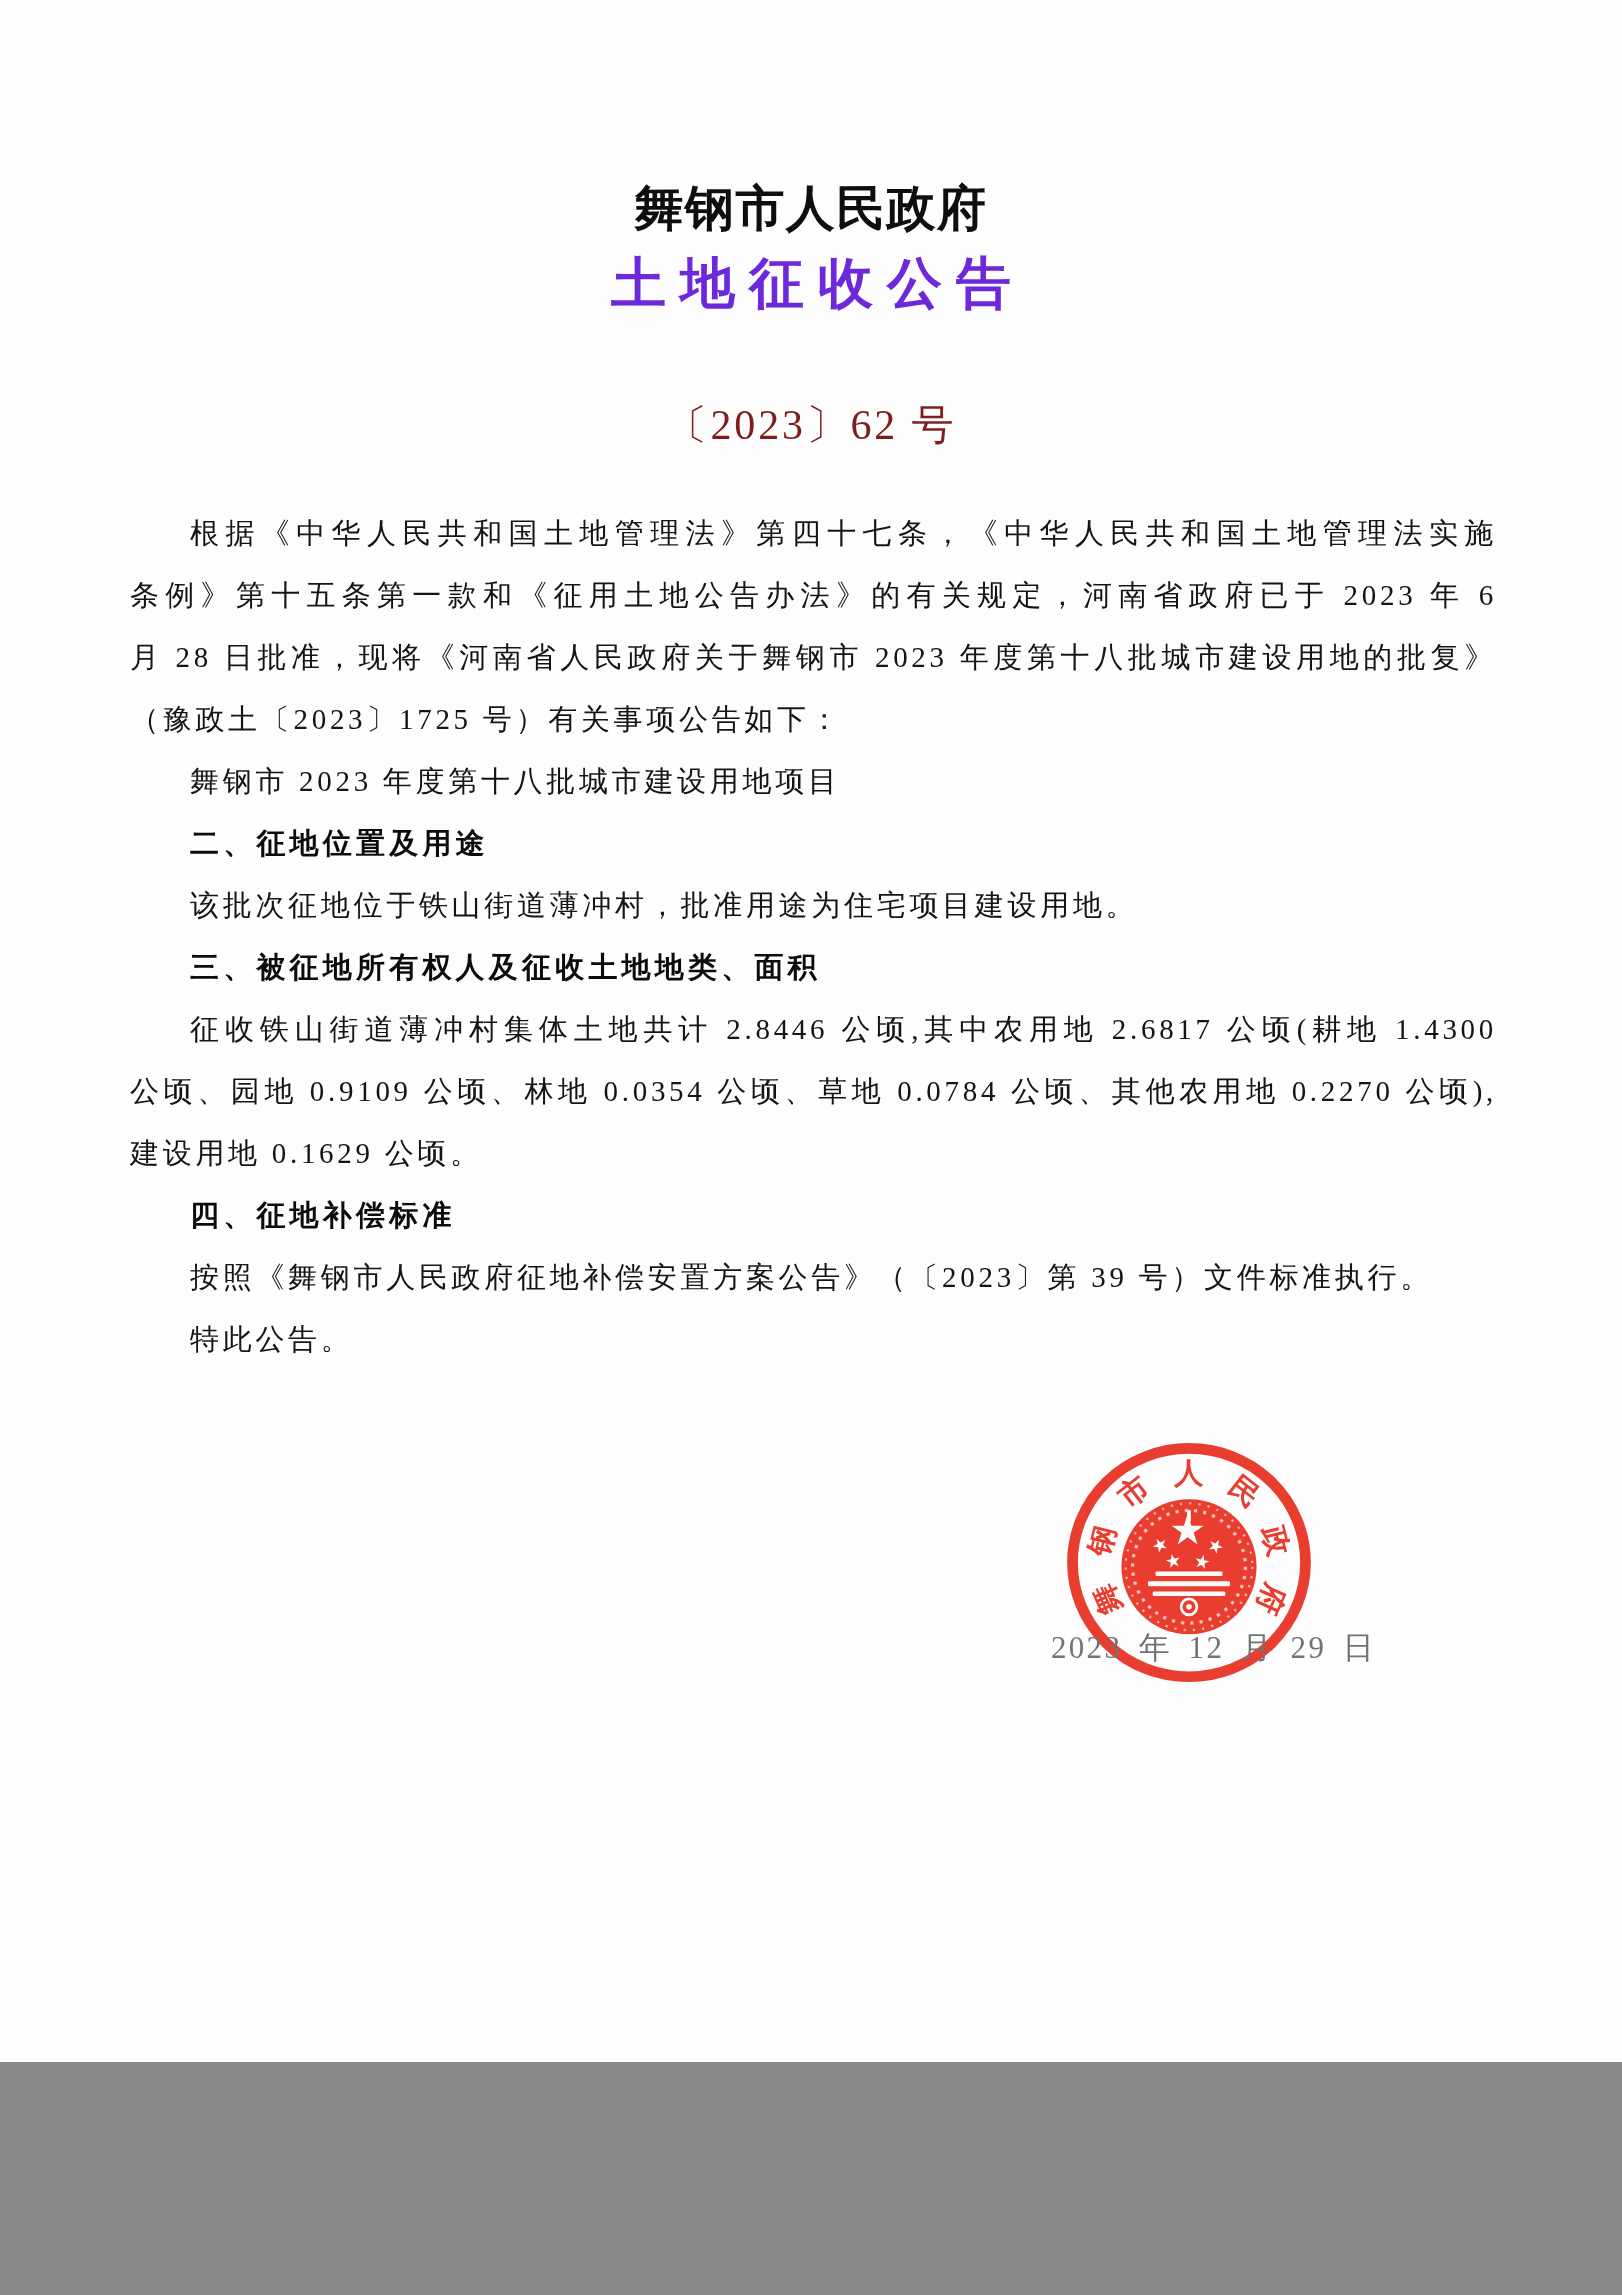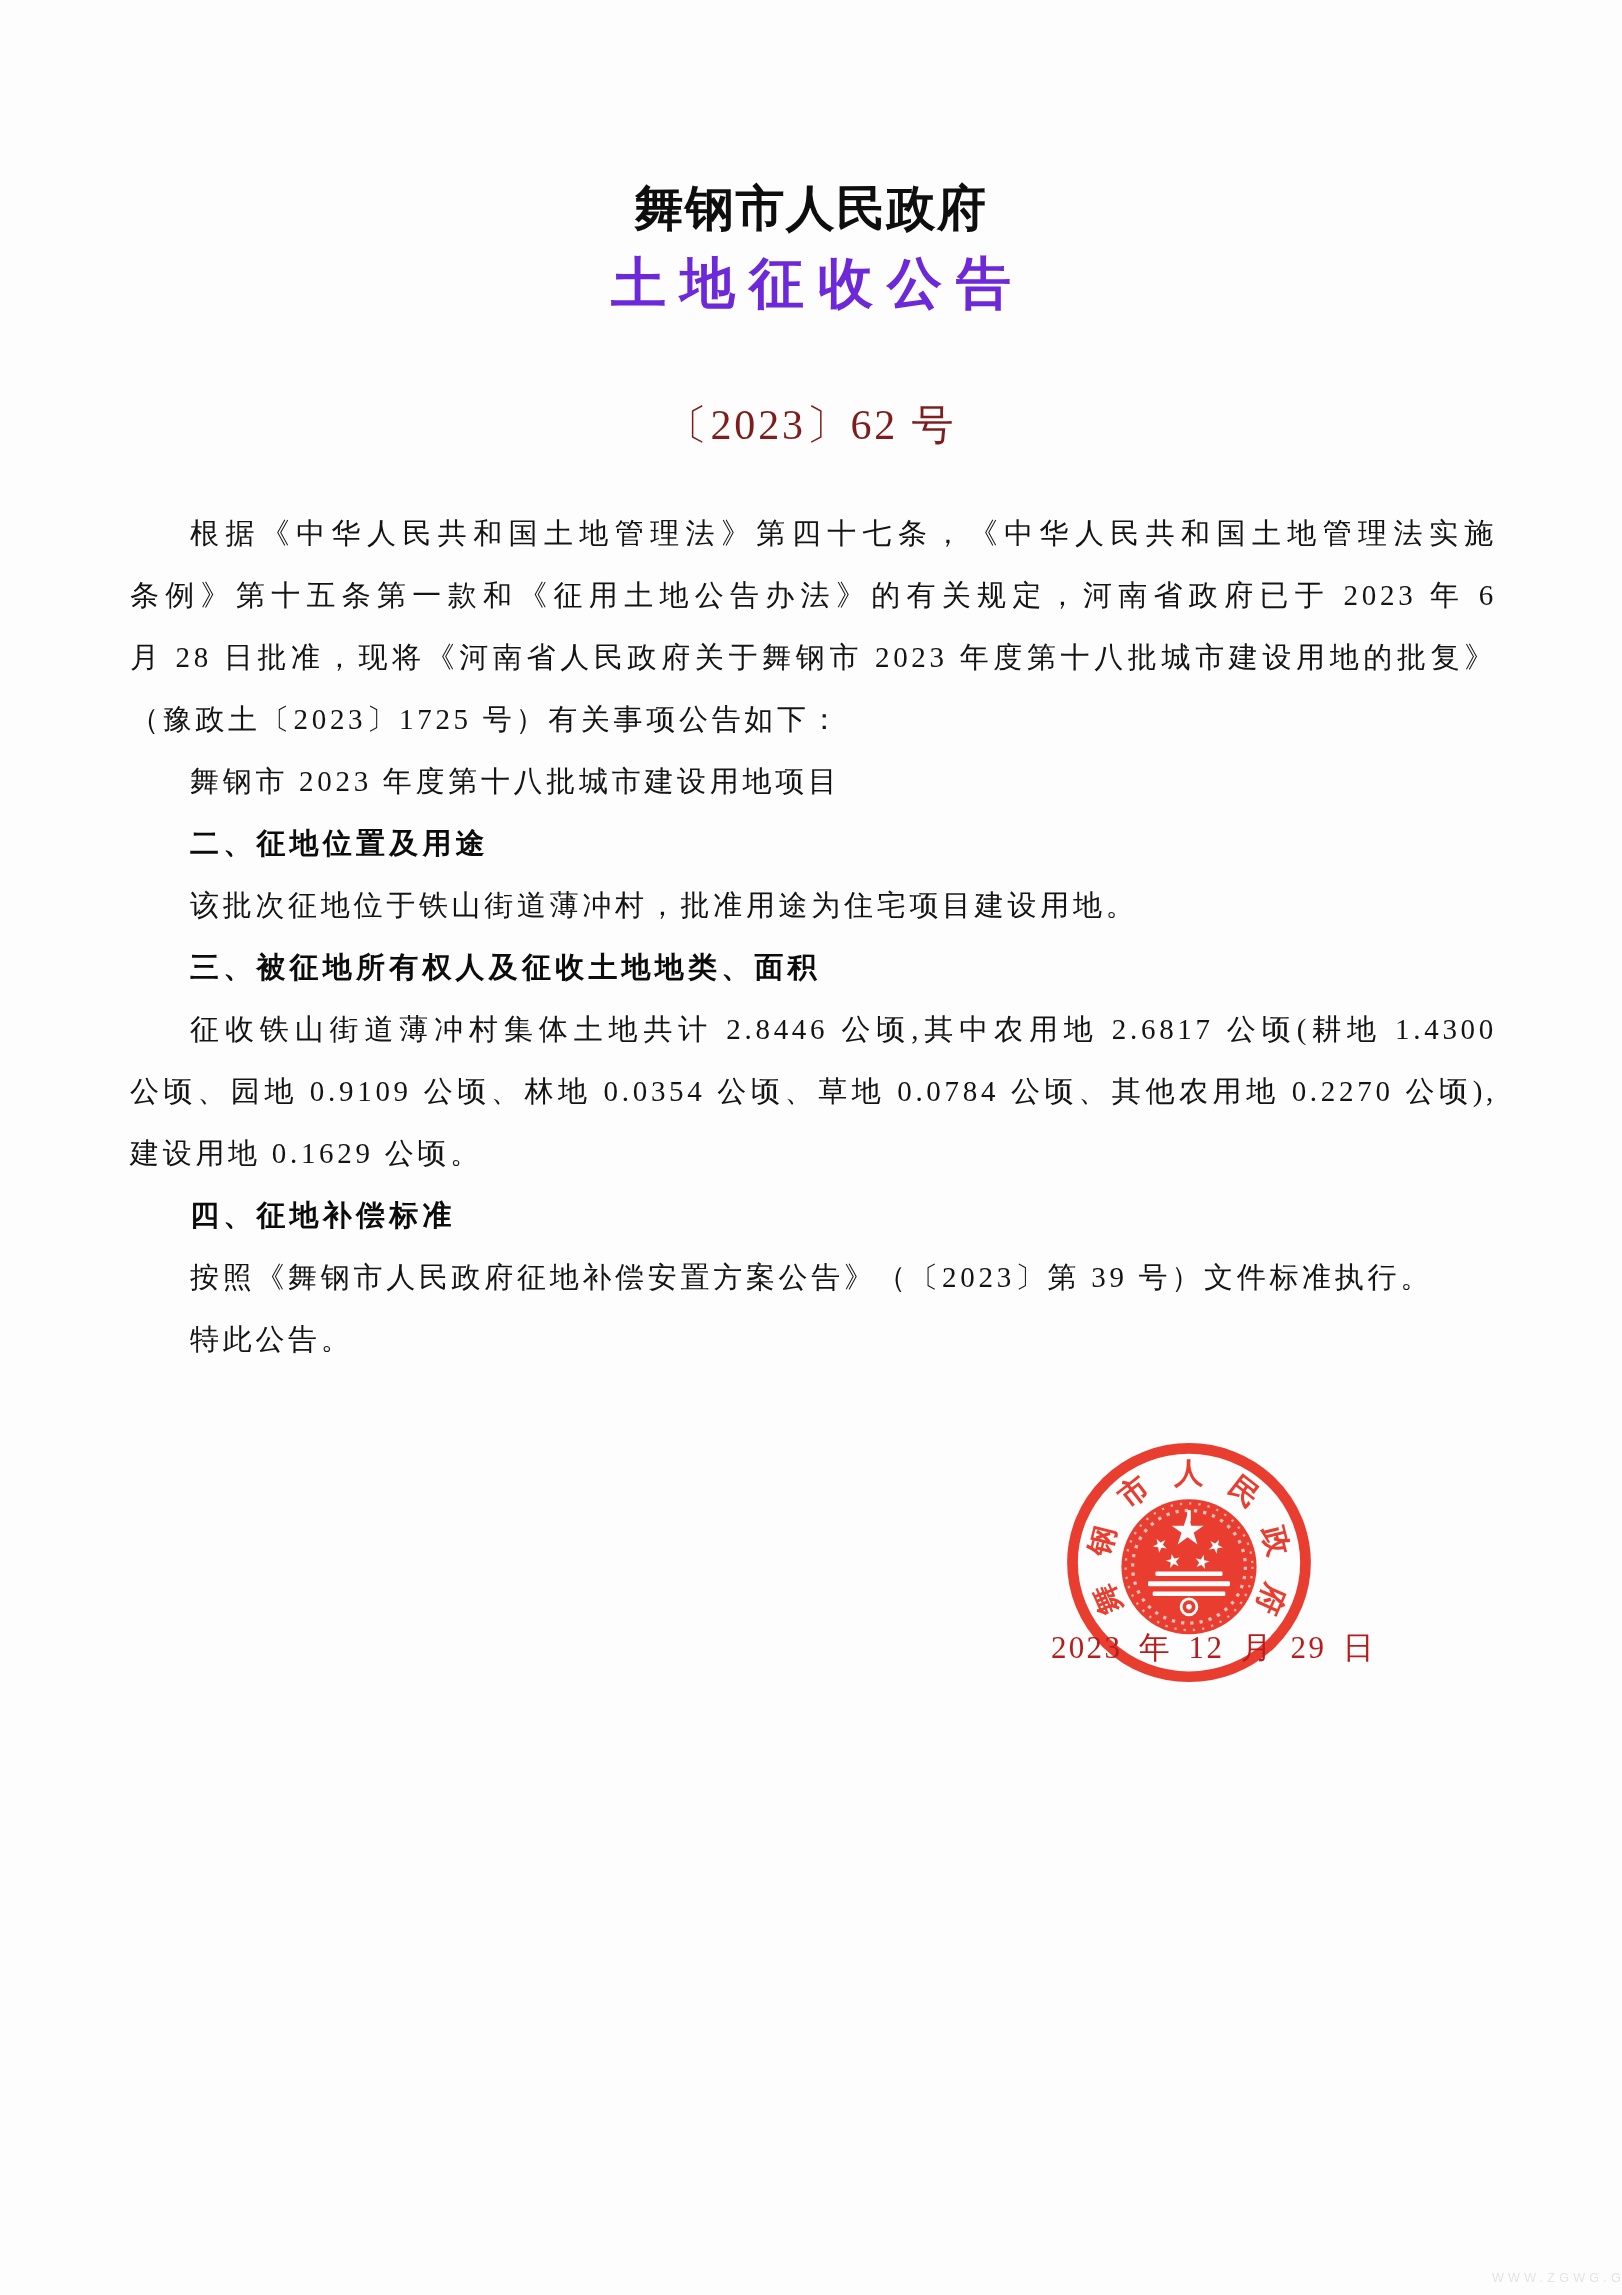--- a/index.html
+++ b/index.html
@@ -1,18 +1,18 @@
 <!DOCTYPE html>
 <html style="font-size:7.5px"><head>
 <meta charset="utf-8">
 <style>
   html,body{margin:0;padding:0;background:#888;}
   .page{
     position:relative;
-    width:1622px;height:2295px;
+    width:1622px;height:2062px;
     background:#fdfdfd;
     overflow:hidden;
     font-family:"Liberation Serif","DejaVu Serif",serif;
     color:#141414;
   }
   .doc-title{
     position:absolute;left:0;right:0;top:176px;
     text-align:center;
     font-size:49px;font-weight:700;letter-spacing:1.4px;
     color:#0e0e0e;
@@ -56,21 +56,21 @@
     z-index:2;
   }
   .seal svg{display:block;width:100%;height:100%;}
   .seal-ring-char{
     font-family:"Liberation Sans","DejaVu Sans",sans-serif;
     font-weight:700;font-size:63px;
   }
   .issue-date{
     position:absolute;left:1051px;top:1627px;
     font-size:31px;letter-spacing:2.3px;word-spacing:6.5px;
-    color:#b91c1c;z-index:5;
+    color:#737373;z-index:5;
   }
   .site-watermark{
     position:absolute;left:1492px;top:2271px;
     font-family:"Liberation Sans","DejaVu Sans",sans-serif;
     font-size:12.6px;letter-spacing:4.2px;
     color:#e4e4e4;z-index:1;
   }
 </style>
 </head>
 <body>

